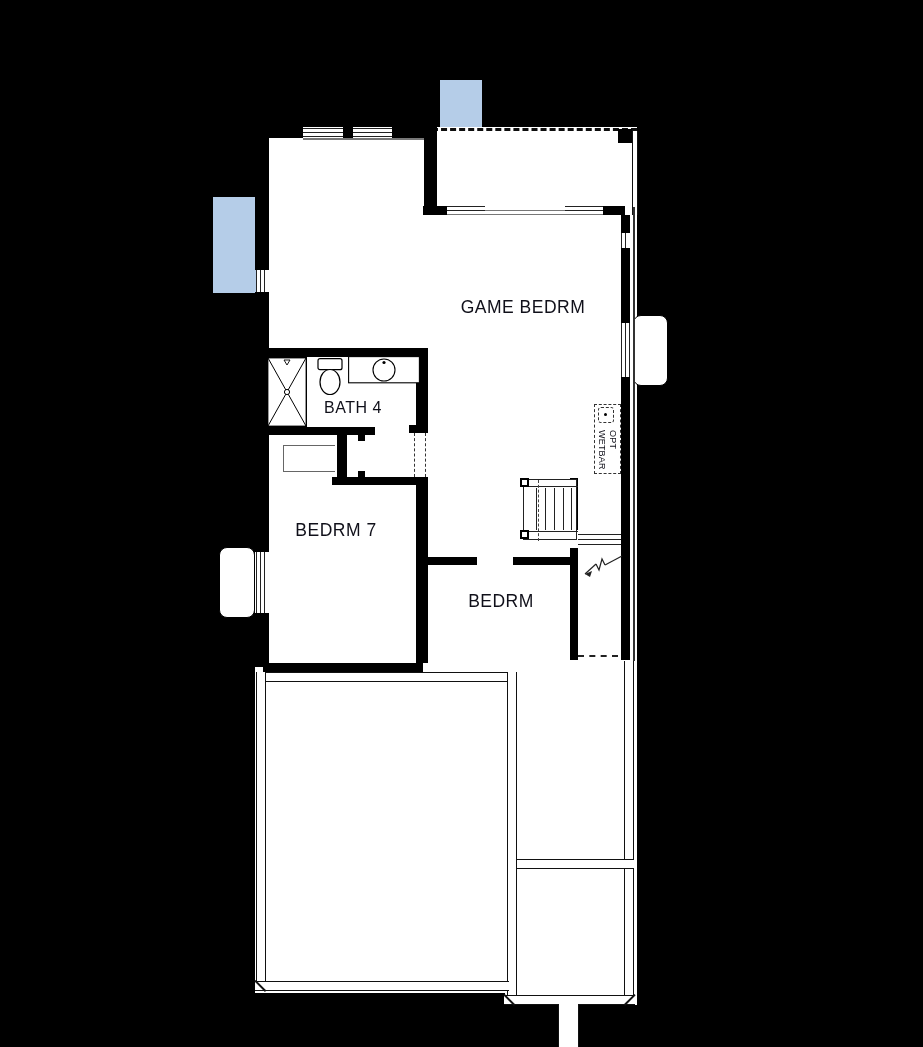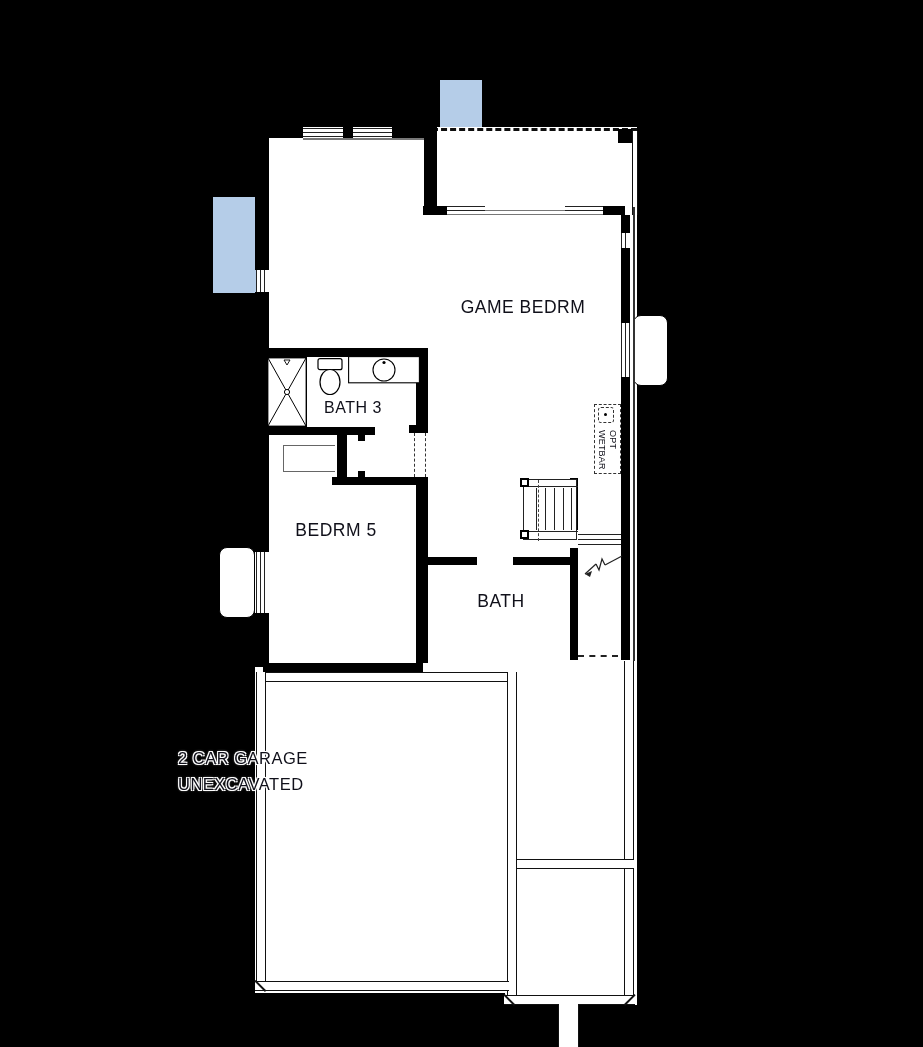--- a/index.html
+++ b/index.html
@@ -156,21 +156,17 @@
 
   <div class="abs" style="left:594px;top:404px;width:27px;height:70px;border:1.2px dashed #333;box-sizing:border-box;"></div>
   <div class="abs" style="left:598px;top:407px;width:16px;height:16px;border:1.2px dashed #333;border-radius:3px;box-sizing:border-box;"></div>
   <div class="abs" style="left:604px;top:413px;width:3px;height:3px;background:#000;border-radius:50%;"></div>
   <div class="label" style="left:584px;top:440px;width:44px;height:24px;font-size:9px;letter-spacing:.2px;line-height:1.25;transform:rotate(90deg);transform-origin:center;font-weight:400;">
     <span>OPT</span><br>
     <span>WETBAR</span>
   </div>
 
   <div class="label" style="left:443px;top:297px;width:160px;text-align:center;font-size:17.5px;">GAME BEDRM</div>
-  <div class="label" style="left:313px;top:399px;width:80px;text-align:center;font-size:16px;">BATH 3</div>
-  <div class="label" style="left:286px;top:520px;width:100px;text-align:center;font-size:17.5px;">BEDRM 5</div>
-  <div class="label" style="left:461px;top:591px;width:80px;text-align:center;font-size:17.5px;">BATH</div>
-  <div class="label halo" style="left:178px;top:746px;font-size:16.5px;line-height:1.55;">
-    <span>2 CAR GARAGE</span><br>
-    <span>UNEXCAVATED</span>
-  </div>
+  <div class="label" style="left:313px;top:399px;width:80px;text-align:center;font-size:16px;">BATH 4</div>
+  <div class="label" style="left:286px;top:520px;width:100px;text-align:center;font-size:17.5px;">BEDRM 7</div>
+  <div class="label" style="left:461px;top:591px;width:80px;text-align:center;font-size:17.5px;">BEDRM</div>
 
 </div>
 
 </body></html>

